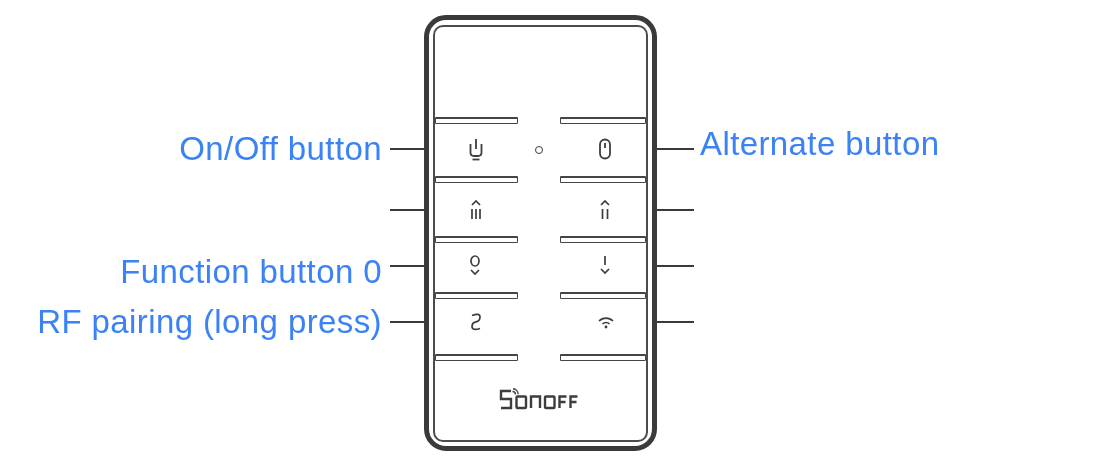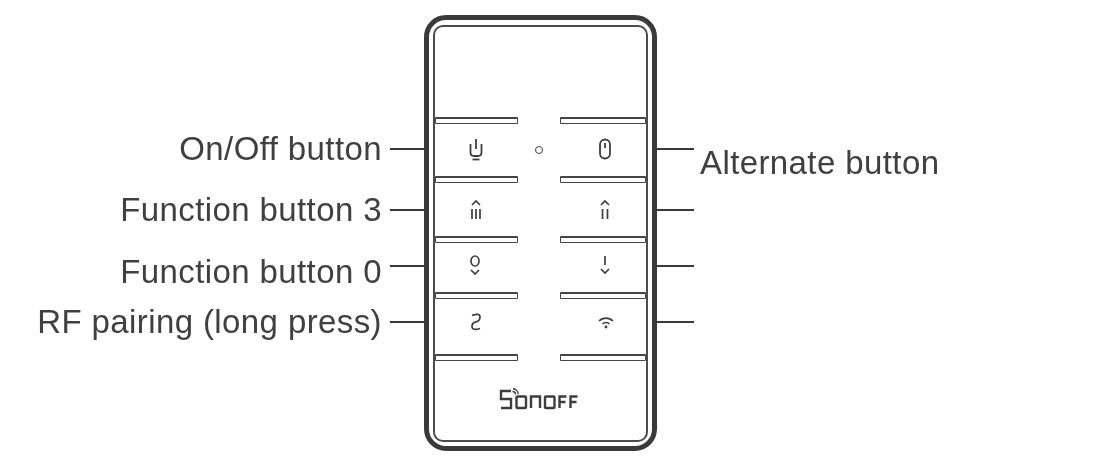--- a/index.html
+++ b/index.html
@@ -1,18 +1,18 @@
 <!DOCTYPE html>
 <html><head>
 <meta charset="utf-8">
 <style>
   html,body{margin:0;padding:0;background:#fff;}
   .canvas{position:relative;width:1107px;height:461px;background:#ffffff;overflow:hidden;
           font-family:"Liberation Sans", sans-serif;}
-  .callout{position:absolute;font-size:33px;line-height:40px;font-weight:400;color:#404040;
+  .callout{position:absolute;font-size:33px;line-height:40px;font-weight:400;color:#3b82f6;
            letter-spacing:.4px;white-space:nowrap;}
   .callout.right-side{left:700px;}
   .callout.left-side{right:725px;text-align:right;}
   .leader{position:absolute;height:2px;background:#3a3a3a;}
   .dot{position:absolute;width:10px;height:10px;background:#202020;border-radius:50%;}
   .remote{position:absolute;left:424px;top:15px;width:233px;height:436px;box-sizing:border-box;
           border:5px solid #3a3a3a;border-radius:22px;background:#fff;}
   .remote-face{position:absolute;left:4px;top:5px;width:215px;height:417px;box-sizing:border-box;
           border:2px solid #4c4c4c;border-radius:10px;background:#fff;}
   .slot{position:absolute;height:7px;box-sizing:border-box;border:1.5px solid #454545;
@@ -22,25 +22,24 @@
        border:1.8px solid #3d3d3d;border-radius:50%;background:#fff;}
   .sr-only{position:absolute;width:1px;height:1px;overflow:hidden;clip:rect(0 0 0 0);white-space:nowrap;}
   svg{display:block;}
 </style>
 </head>
 <body>
 
 <div class="canvas">
 
   <div class="callout left-side" style="top:129px;">On/Off button</div>
-  <div class="callout left-side" style="top:190px;">Function button 3</div>
   <div class="callout left-side" style="top:252px;">Function button 0</div>
   <div class="callout left-side" style="top:302px;">RF pairing (long press)</div>
 
-  <div class="callout right-side" style="top:143px;">Alternate button</div>
+  <div class="callout right-side" style="top:124px;">Alternate button</div>
 
   <div class="leader" style="left:390px;top:148px;width:63px;"></div>
   <div class="leader" style="left:390px;top:209px;width:63px;"></div>
   <div class="leader" style="left:390px;top:265px;width:63px;"></div>
   <div class="leader" style="left:390px;top:321px;width:63px;"></div>
 
   <div class="leader" style="left:632px;top:148px;width:62px;"></div>
   <div class="leader" style="left:632px;top:209px;width:62px;"></div>
   <div class="leader" style="left:632px;top:265px;width:62px;"></div>
   <div class="leader" style="left:632px;top:321px;width:62px;"></div>

